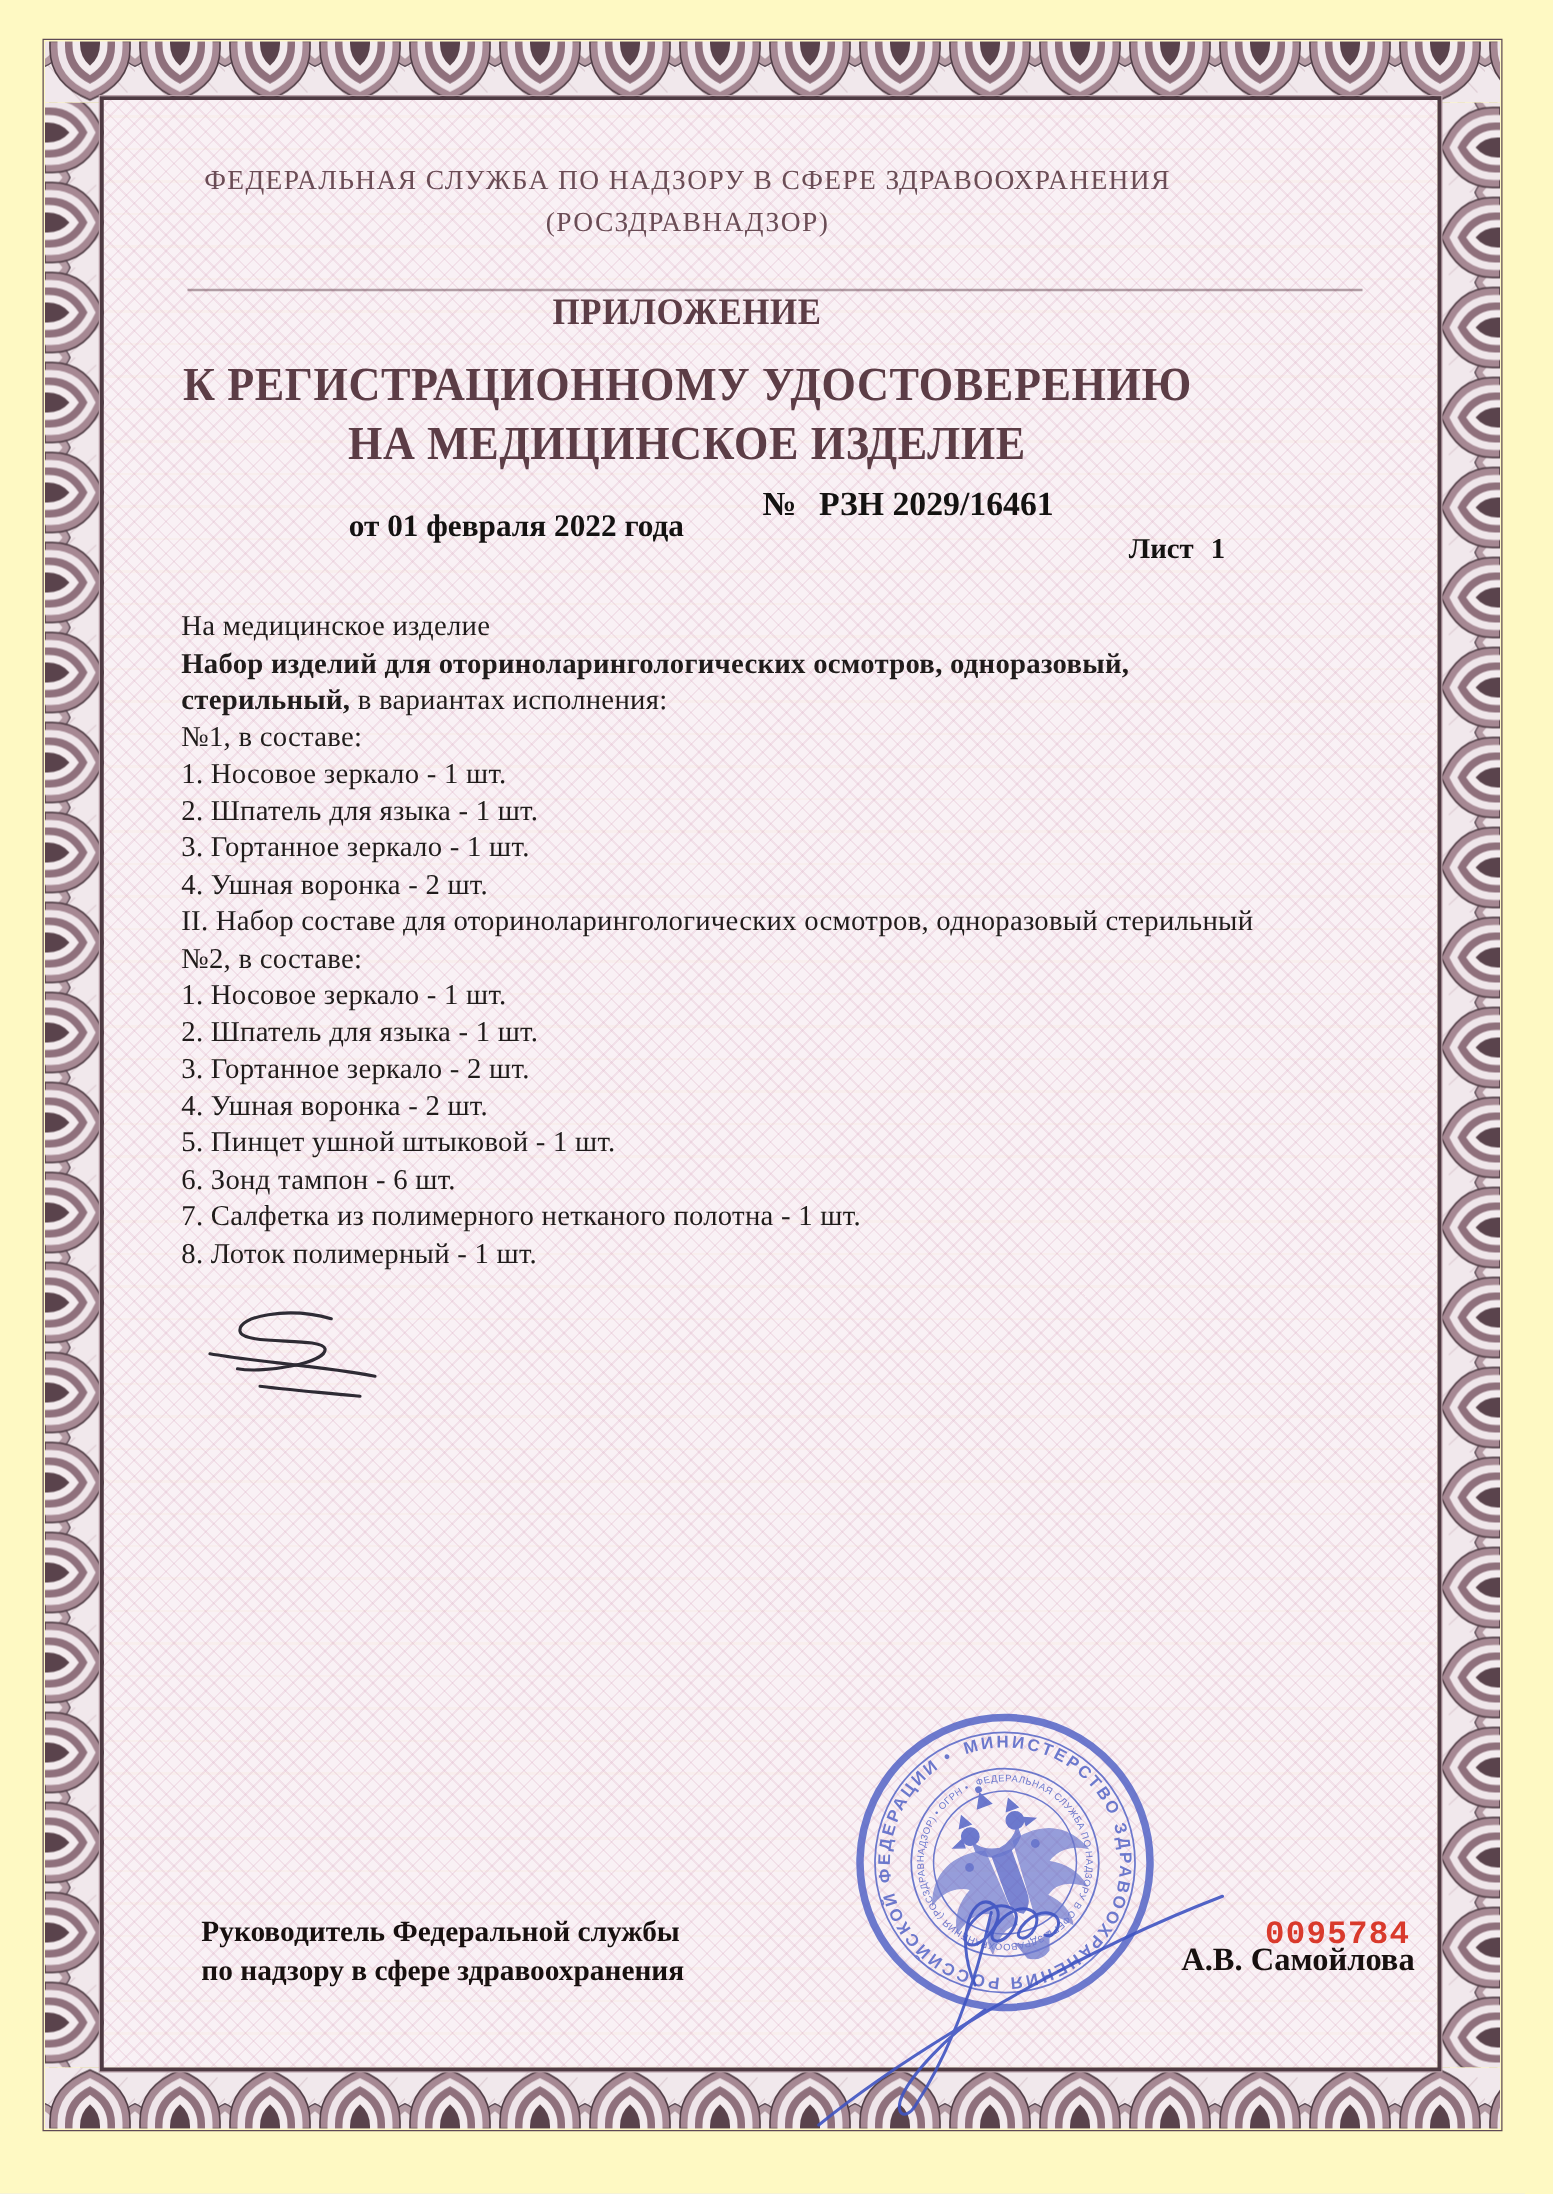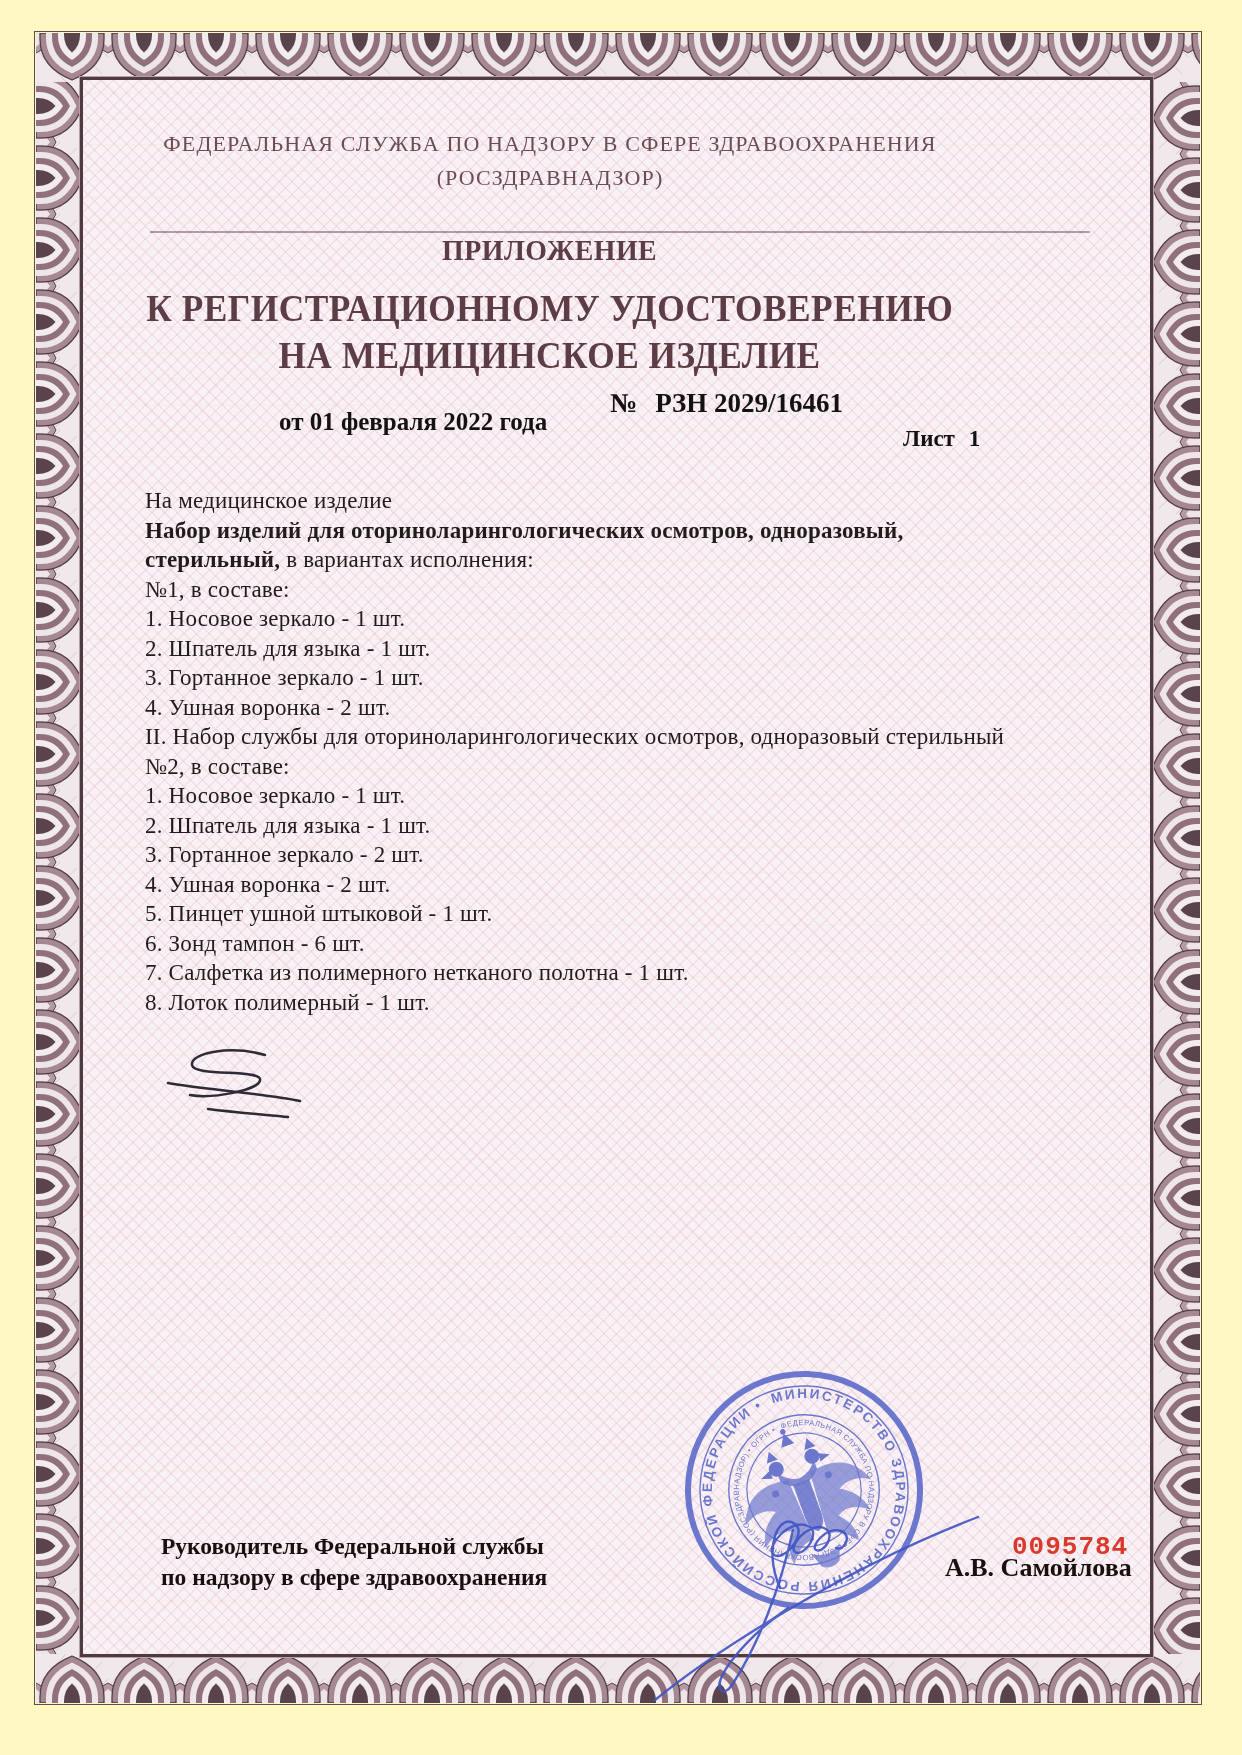--- a/index.html
+++ b/index.html
@@ -112,21 +112,21 @@
 
   <div id="body-lines">
       <div class="body-line"><span>На медицинское изделие</span></div>
       <div class="body-line"><span class="b">Набор изделий для оториноларингологических осмотров, одноразовый,</span></div>
       <div class="body-line"><span class="b">стерильный,</span><span> в вариантах исполнения:</span></div>
       <div class="body-line"><span>№1, в составе:</span></div>
       <div class="body-line"><span>1. Носовое зеркало - 1 шт.</span></div>
       <div class="body-line"><span>2. Шпатель для языка - 1 шт.</span></div>
       <div class="body-line"><span>3. Гортанное зеркало - 1 шт.</span></div>
       <div class="body-line"><span>4. Ушная воронка - 2 шт.</span></div>
-      <div class="body-line"><span>II. Набор службы для оториноларингологических осмотров, одноразовый стерильный</span></div>
+      <div class="body-line"><span>II. Набор составе для оториноларингологических осмотров, одноразовый стерильный</span></div>
       <div class="body-line"><span>№2, в составе:</span></div>
       <div class="body-line"><span>1. Носовое зеркало - 1 шт.</span></div>
       <div class="body-line"><span>2. Шпатель для языка - 1 шт.</span></div>
       <div class="body-line"><span>3. Гортанное зеркало - 2 шт.</span></div>
       <div class="body-line"><span>4. Ушная воронка - 2 шт.</span></div>
       <div class="body-line"><span>5. Пинцет ушной штыковой - 1 шт.</span></div>
       <div class="body-line"><span>6. Зонд тампон - 6 шт.</span></div>
       <div class="body-line"><span>7. Салфетка из полимерного нетканого полотна - 1 шт.</span></div>
       <div class="body-line"><span>8. Лоток полимерный - 1 шт.</span></div>
     </div>

